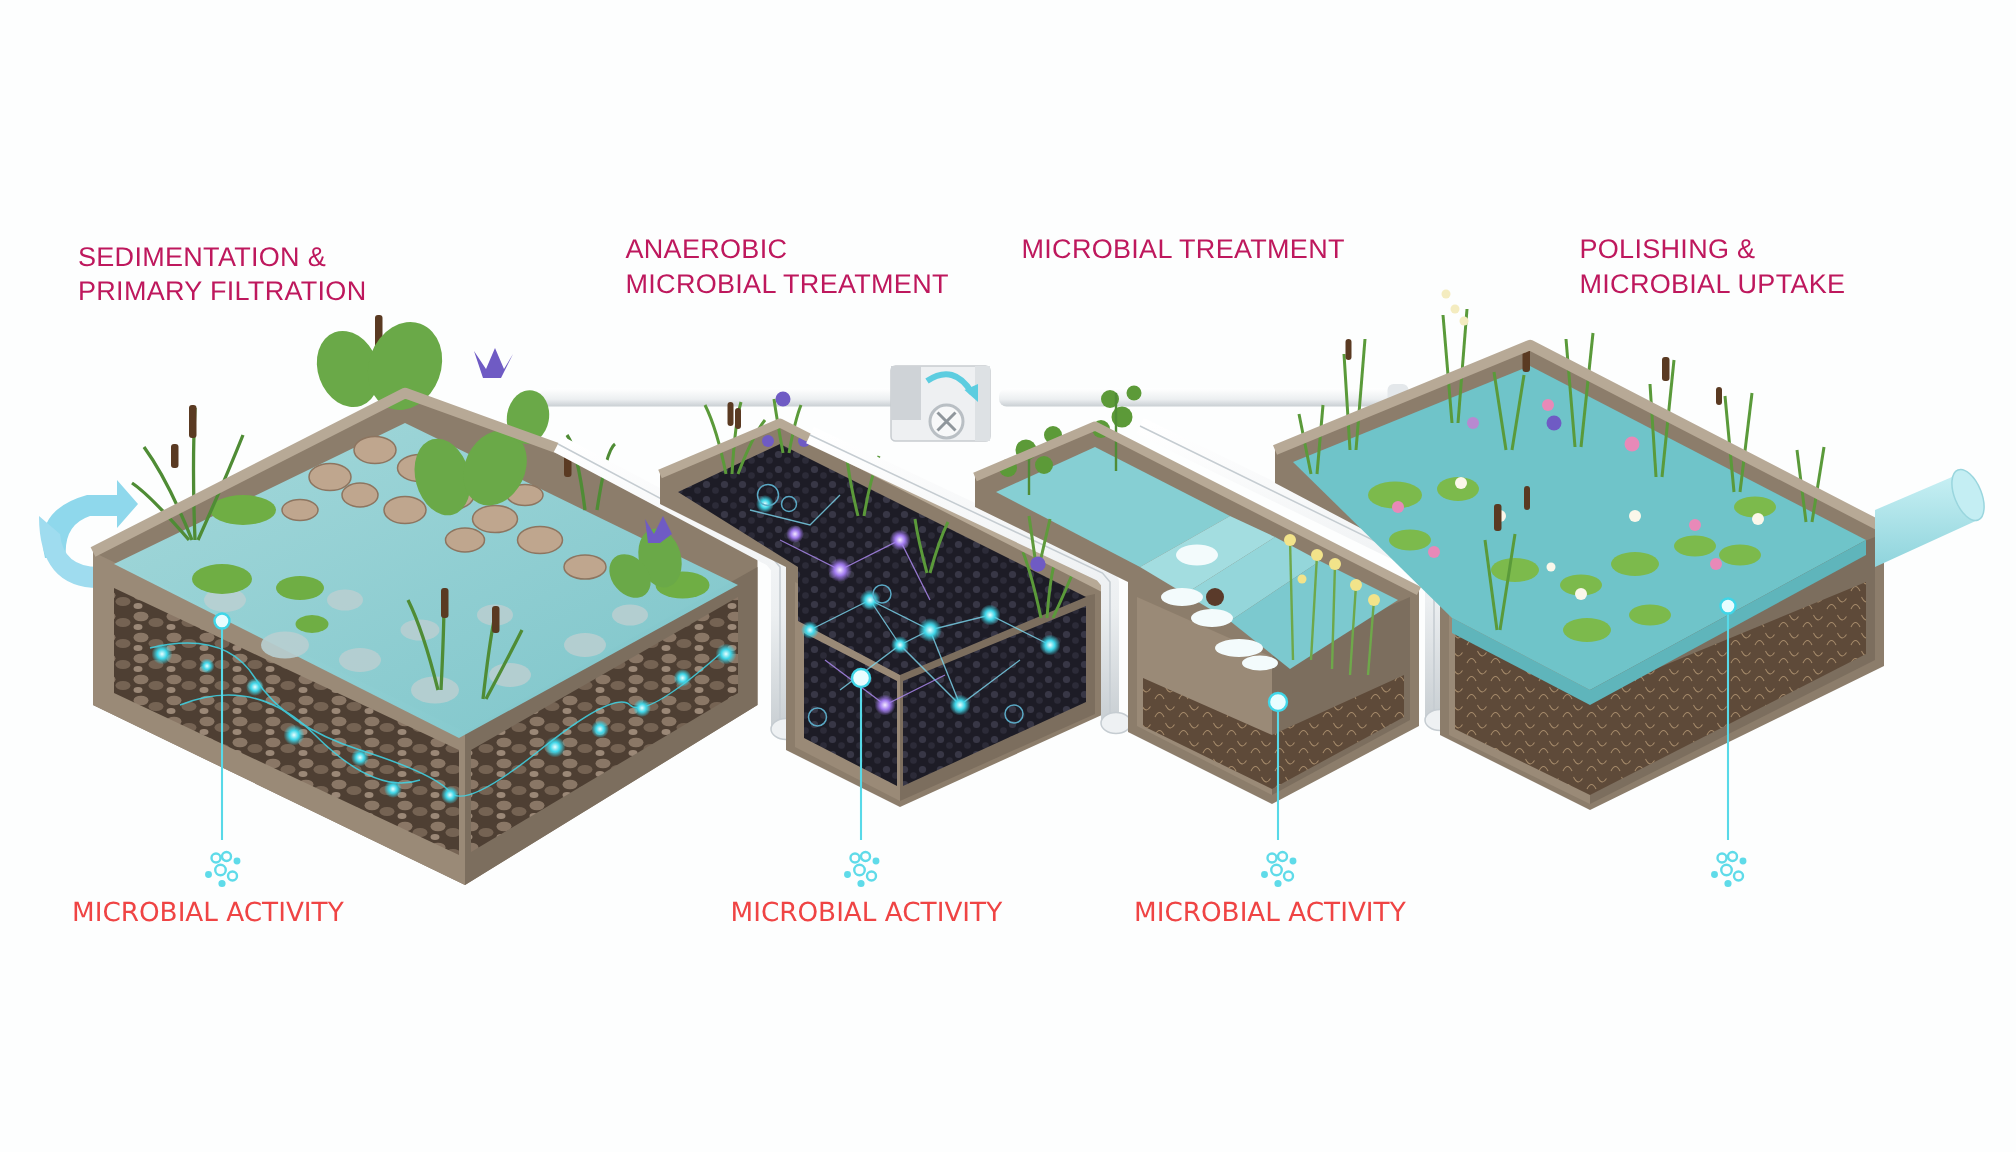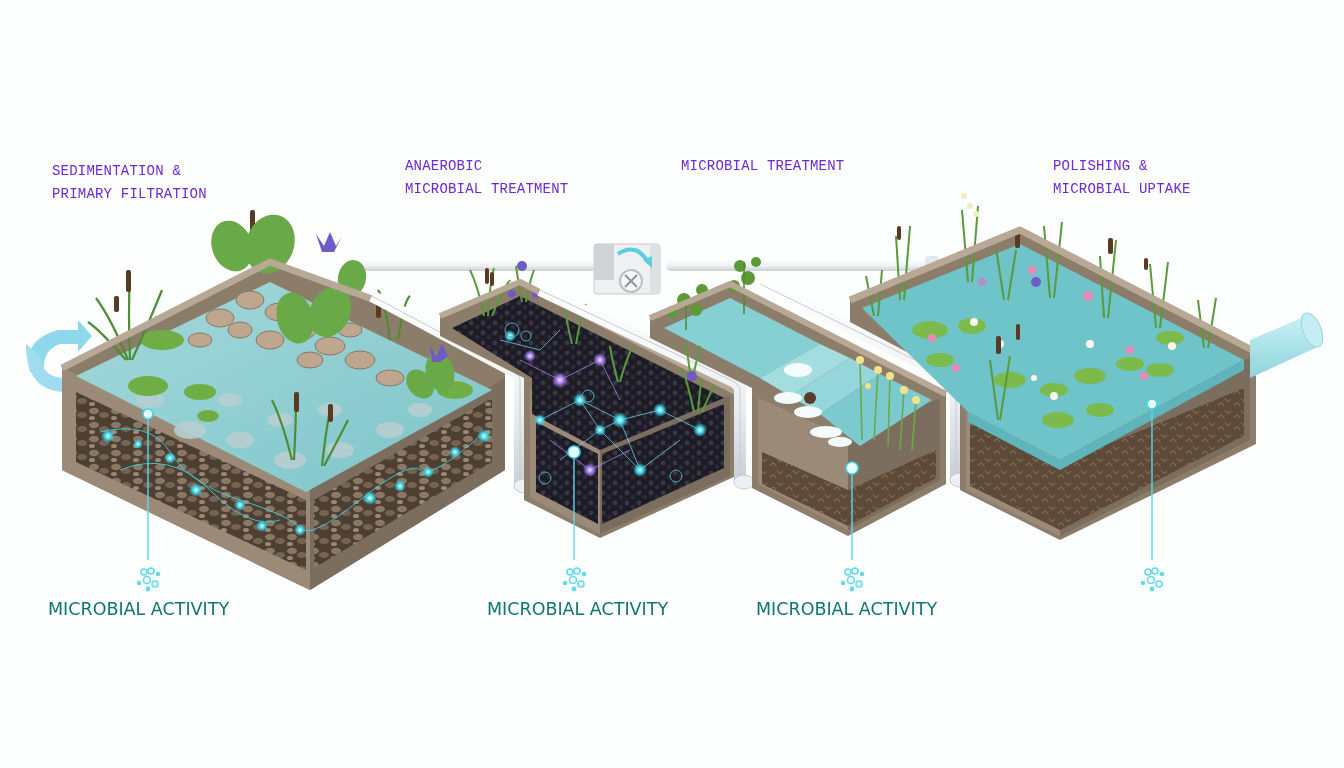--- a/index.html
+++ b/index.html
@@ -1,34 +1,34 @@
 <!DOCTYPE html>
 <html><head>
 <meta charset="utf-8">
 <style>
   * { box-sizing: border-box; margin: 0; padding: 0; }
   html, body { width: 1344px; height: 768px; overflow: hidden; background: #fdfefe; }
   body { position: relative; font-family: "DejaVu Sans", sans-serif; color: #111; }
   #stage { position: absolute; left: 0; top: 0; width: 1344px; height: 768px; }
   .label {
     position: absolute;
-    font-family: Liberation Mono, monospace;
-    font-size: 14px;
+    font-family: Liberation Sans, sans-serif;
+    font-size: 18px;
     line-height: 23px;
     letter-spacing: 0.2px;
-    color: #6d28d9;
+    color: #be185d;
     white-space: nowrap;
   }
   .label span { display: block; }
   .callout-label {
     position: absolute;
     font-family: "DejaVu Sans", sans-serif;
     font-size: 17.5px;
     line-height: 22px;
-    color: #0f766e;
+    color: #ef4444;
     white-space: nowrap;
   }
 </style>
 </head>
 <body>
 
 <div id="stage">
 
   <svg width="1344" height="768" viewBox="0 0 1344 768" xmlns="http://www.w3.org/2000/svg" style="position:absolute;left:0;top:0;">
     <defs>
@@ -479,21 +479,21 @@
         <circle cx="-9" cy="3" r="1.5" fill="#5fdbe9"></circle>
         <circle cx="10" cy="-6" r="1.5" fill="#5fdbe9"></circle>
       <circle cx="0" cy="9" r="1.6" fill="#5fdbe9"></circle>
     </g>
   </svg>
 
   <div class="label" style="left:52px; top:160px;">
     <span>SEDIMENTATION &amp;</span>
     <span>PRIMARY FILTRATION</span>
   </div>
-  <div class="label" style="left:405px; top:155px;">
+  <div class="label" style="left:417px; top:155px;">
     <span>ANAEROBIC</span>
     <span>MICROBIAL TREATMENT</span>
   </div>
   <div class="label" style="left:681px; top:155px;">
     <span>MICROBIAL TREATMENT</span>
   </div>
   <div class="label" style="left:1053px; top:155px;">
     <span>POLISHING &amp;</span>
     <span>MICROBIAL UPTAKE</span>
   </div>

